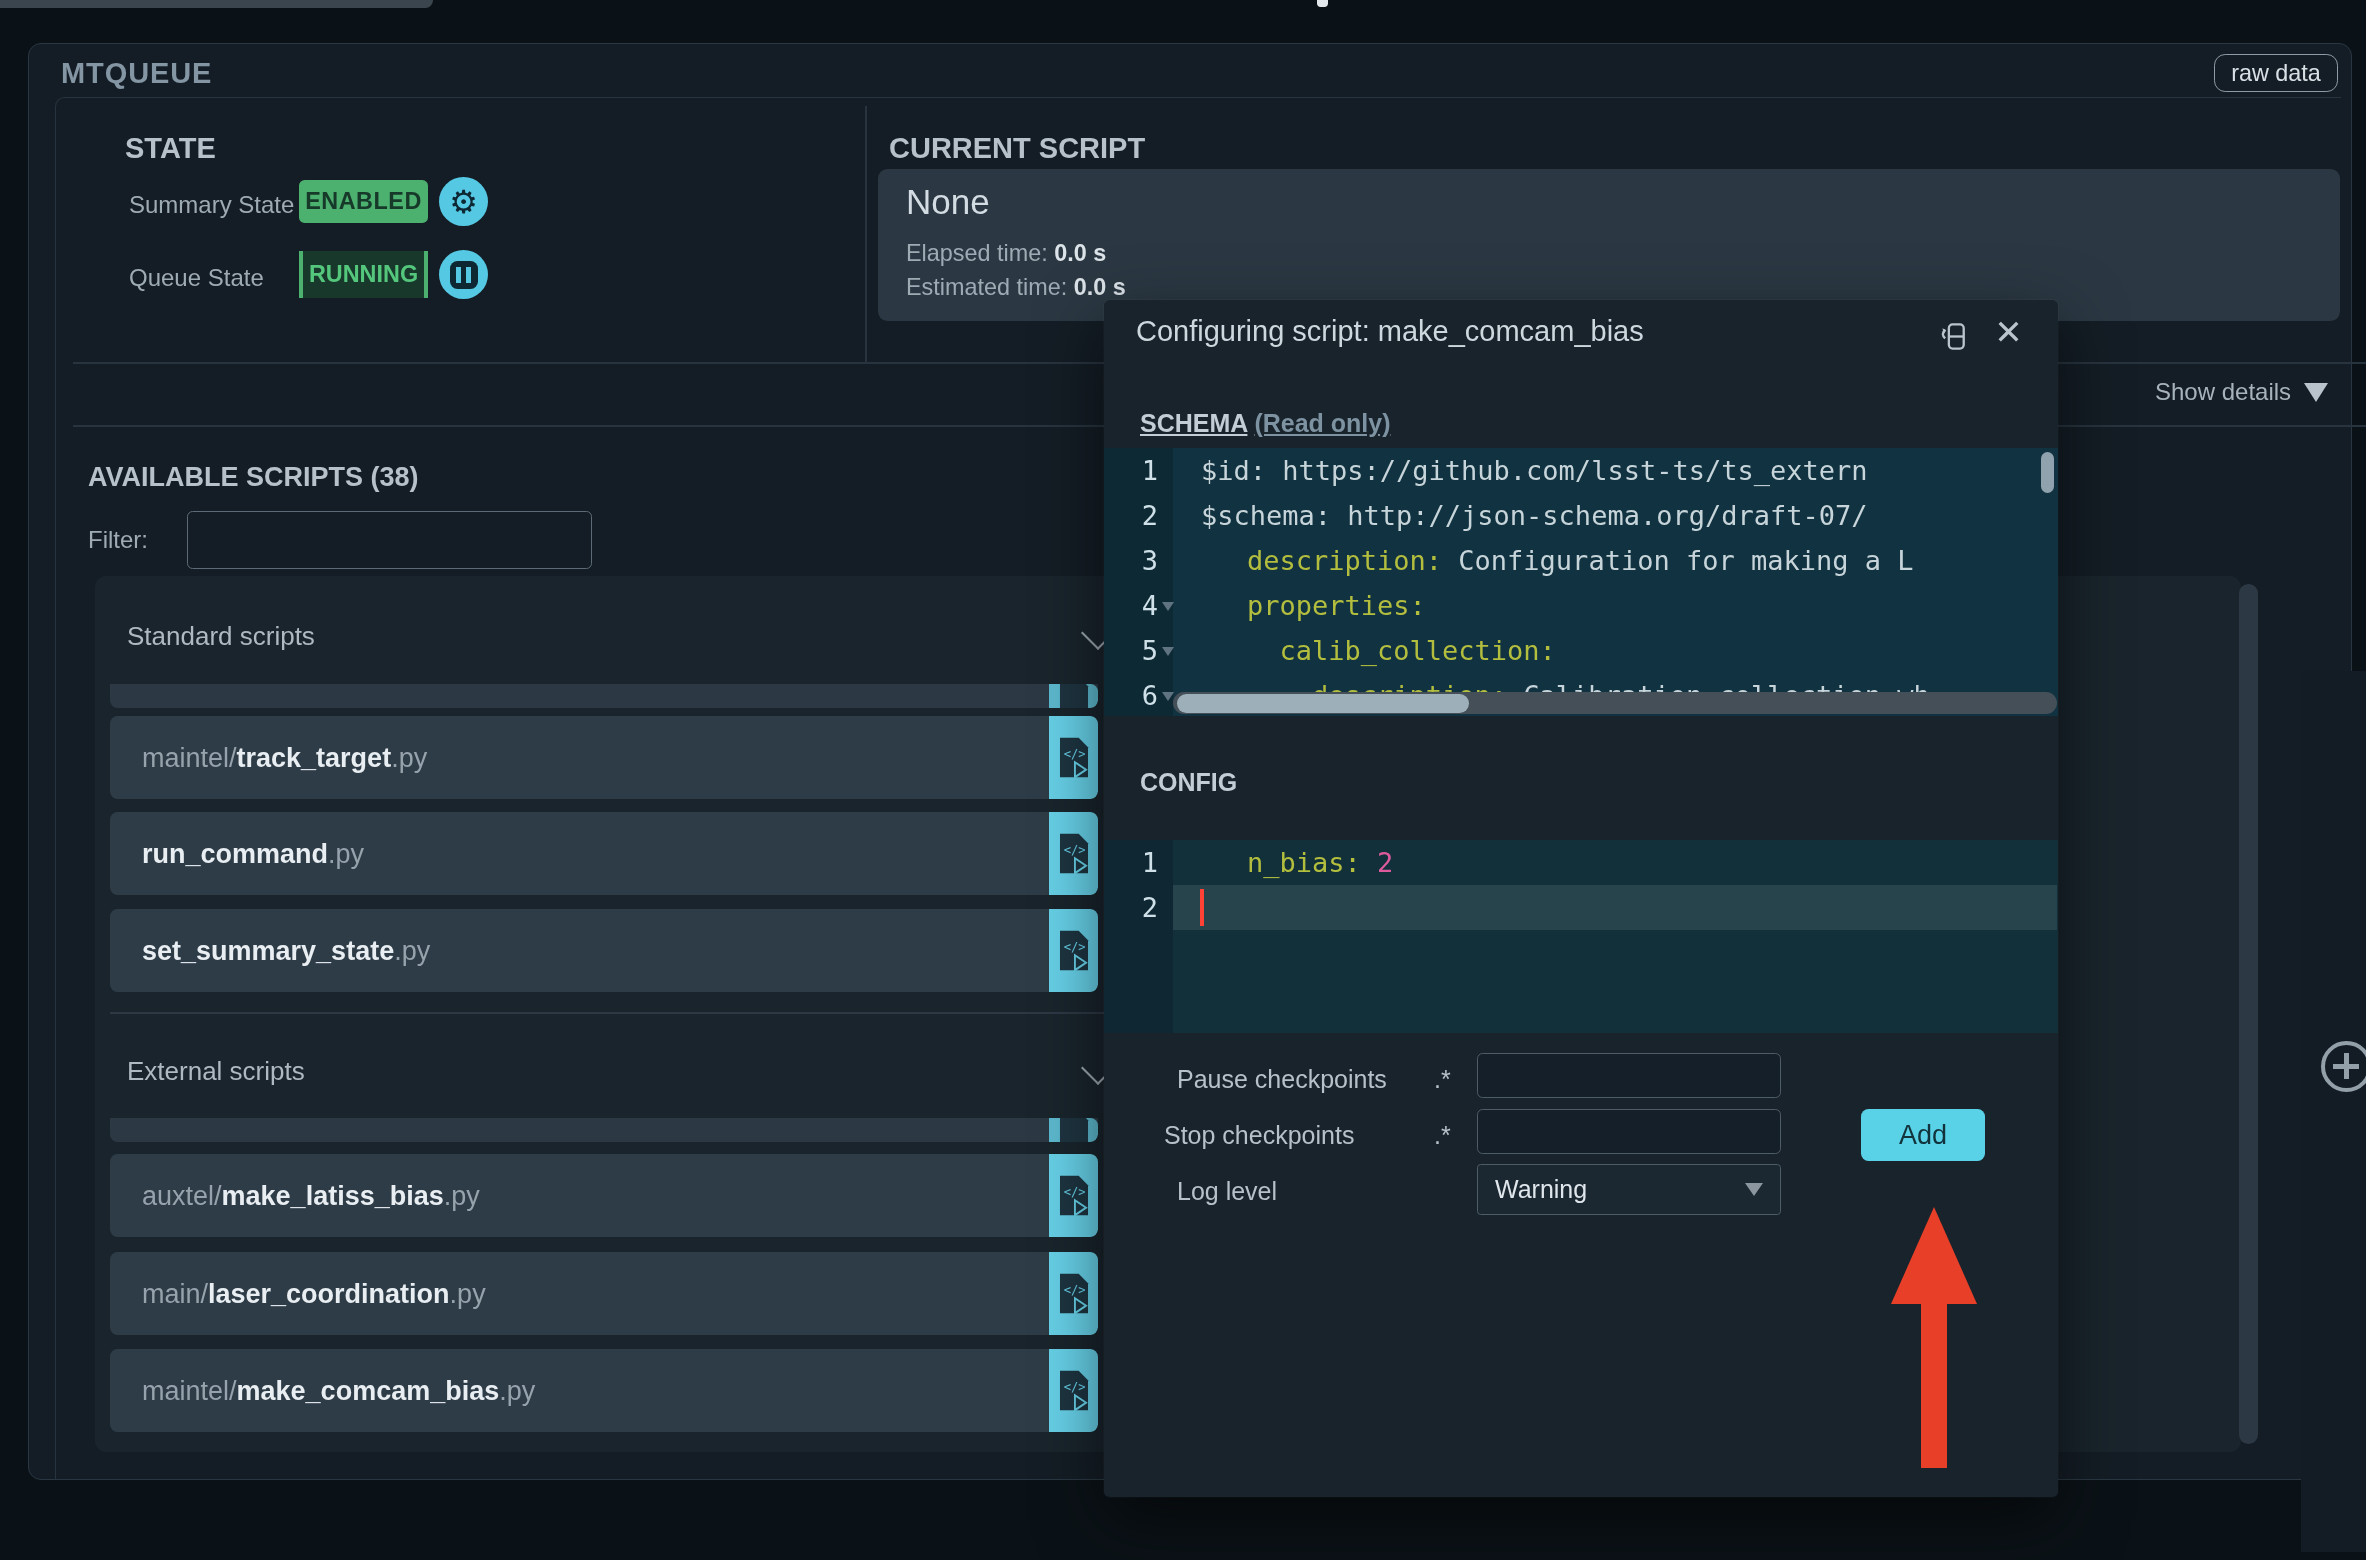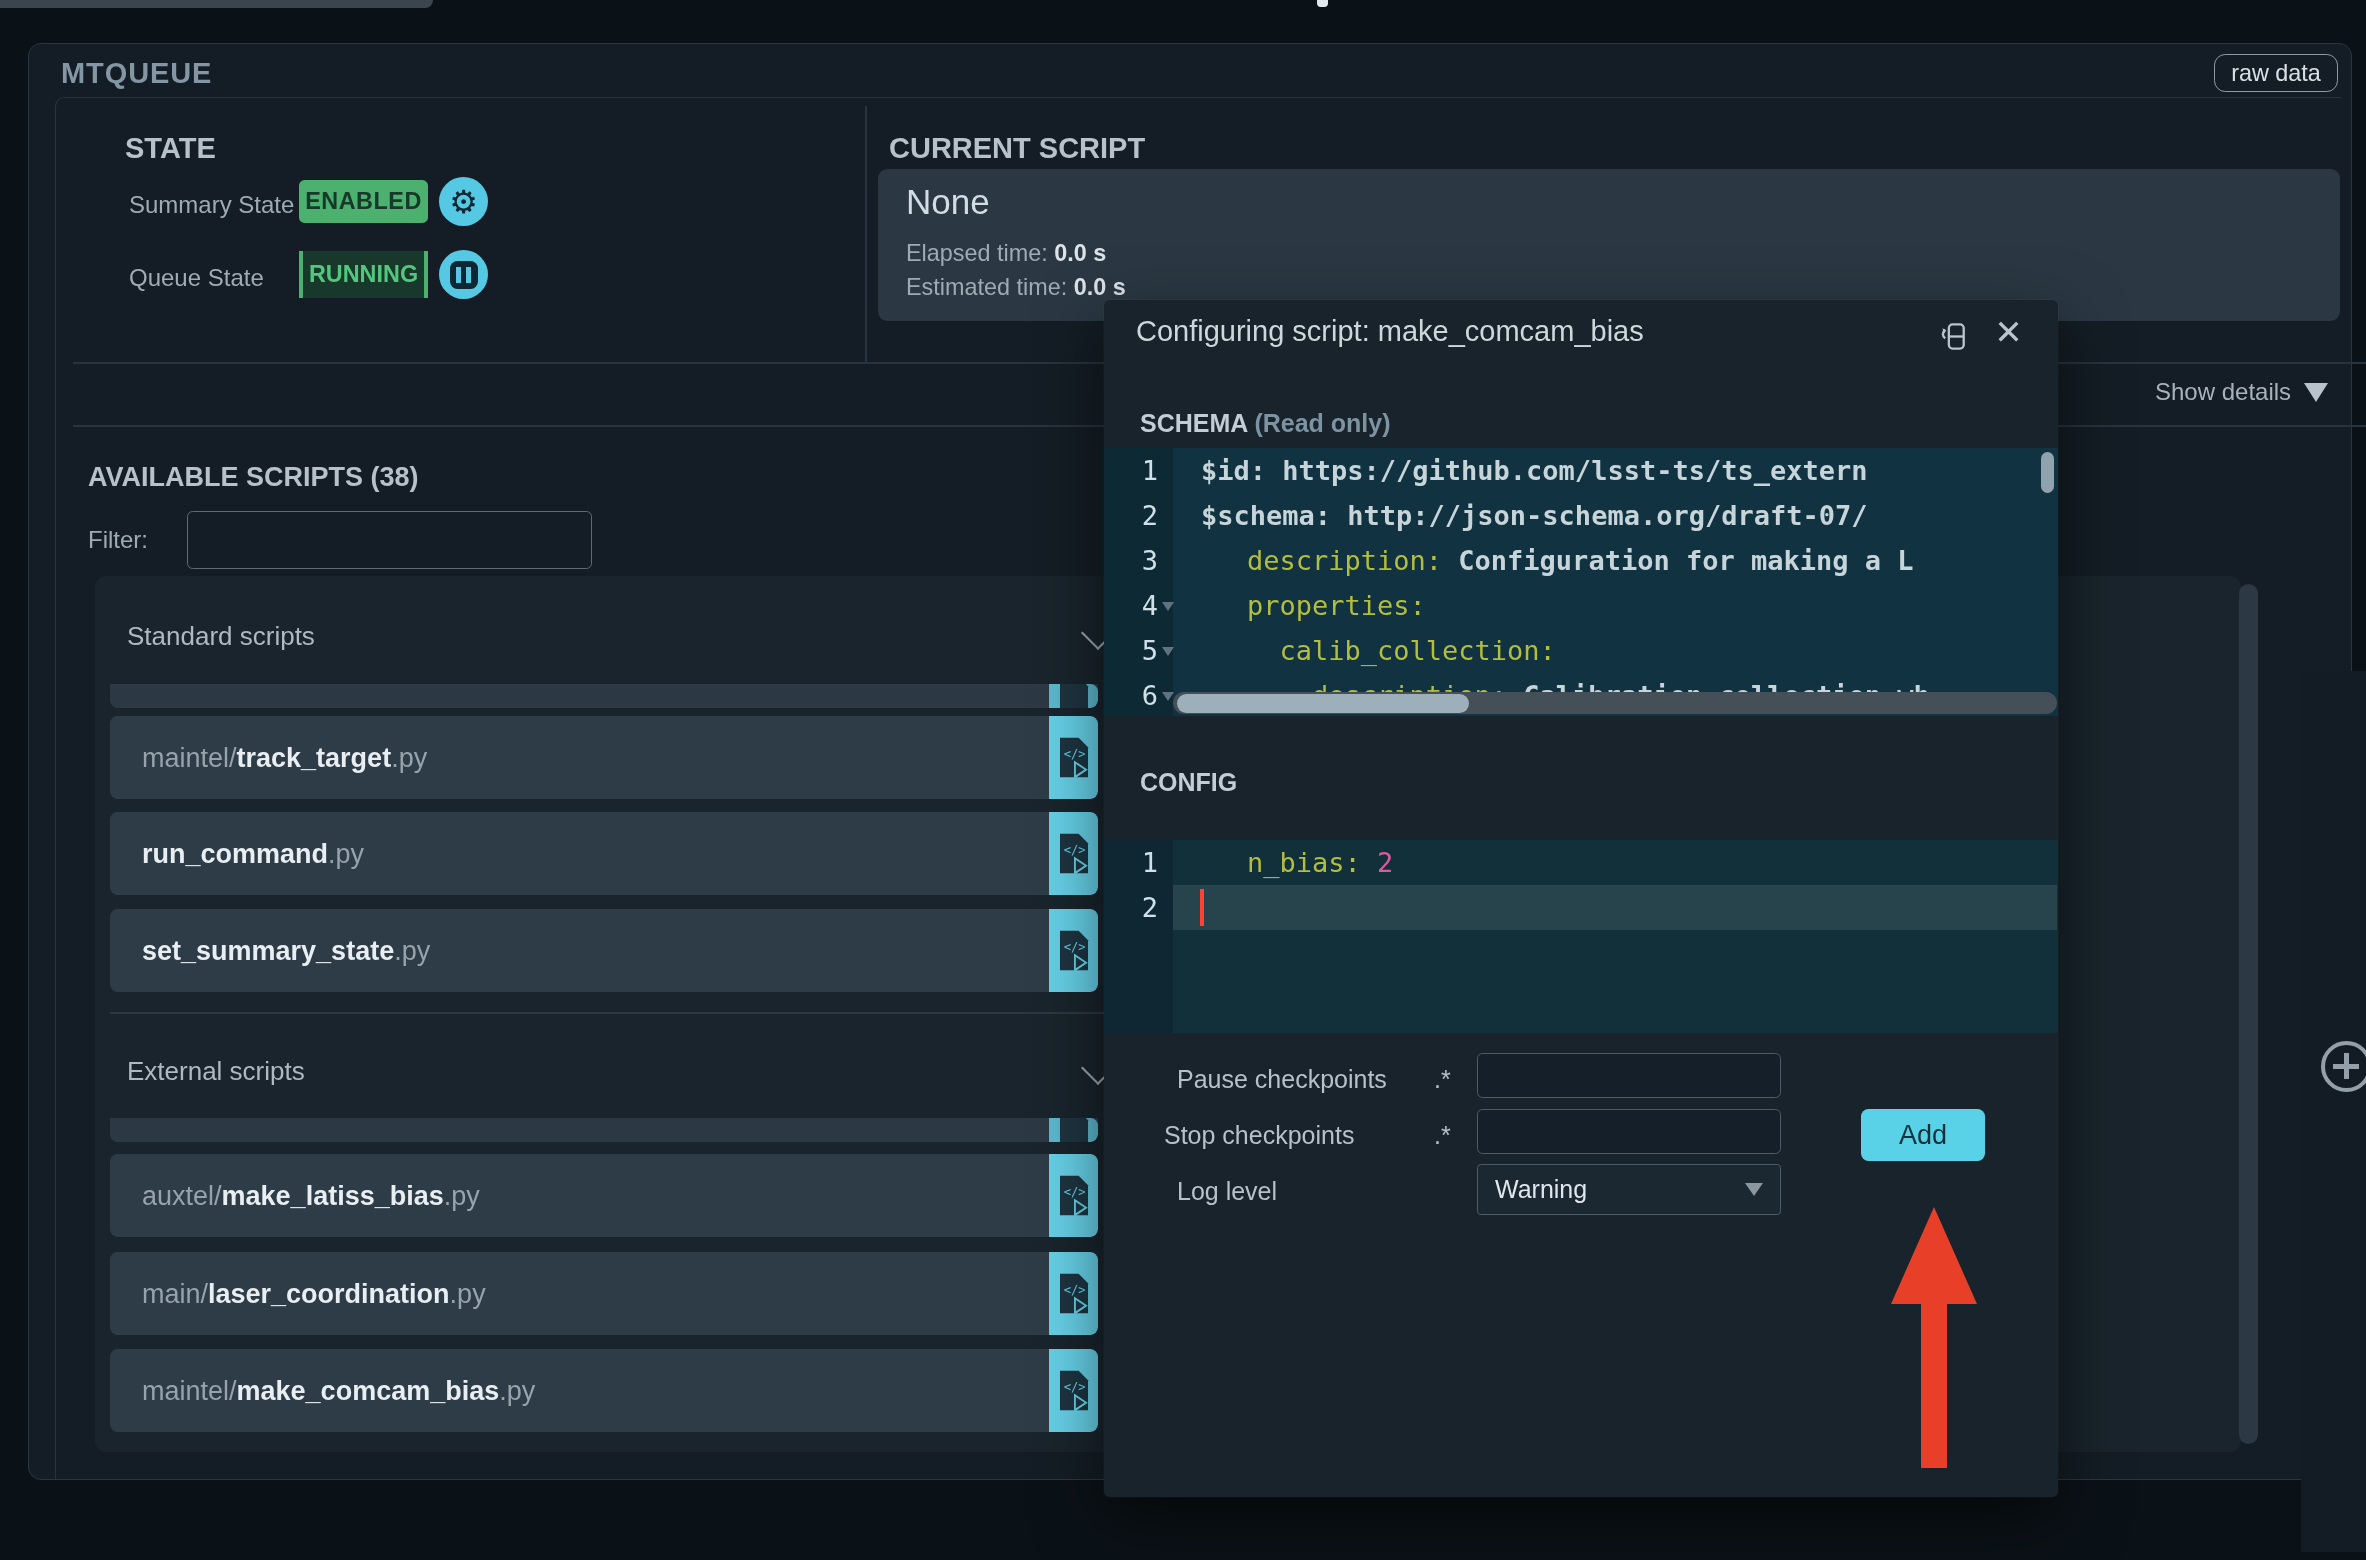--- a/index.html
+++ b/index.html
@@ -87,31 +87,31 @@
   #std-thumb { left:1036px; top:318px; height:97px; }
   #ext-thumb { left:1036px; top:763px; height:106px; background:#7e909c; }
 
   
   #modal { left:1104px; top:300px; width:954px; height:1197px; background:#19232c; border-radius:5.6px;
     box-shadow:0 22.5px 66px rgba(0,0,0,.55), 0 0 0 0.9px rgba(255,255,255,.03); z-index:20; }
   #modal-title { left:32px; top:15px; font-size:29px; color:#cdd8de; }
   #restore-btn { left:830px; top:17px; width:39px; height:39px; }
   #close-btn { left:884px; top:11.2px; width:41px; height:41px; font-size:34px; color:#b9c4cc; display:flex; align-items:center; justify-content:center; }
   #schema-label { left:36px; top:109px; font-size:25px; font-weight:bold; color:#c2cdd5; }
-  #schema-label span { color:#7e93a2; }
+  #schema-label span { color:#7e93a2;text-decoration:underline; }
 
   .editor { background:#113240; overflow:hidden; }
   #schema-editor { left:0; top:148px; width:954px; height:268px; }
   .gutter { position:absolute; left:0; top:0; width:69px; height:100%; background:#0d2a34; }
   .code-line { position:absolute; left:0; width:100%; height:45px; font-family:"DejaVu Sans Mono", monospace; font-size:27px; line-height:45px; white-space:pre; }
   .code-line .ln { position:absolute; left:0; width:54px; text-align:right; color:#cfe0e8; font-family:"DejaVu Sans Mono", monospace; }
   .code-line .fold { position:absolute; left:58px; top:19px; width:0; height:0;
     border-left:6.6px solid transparent; border-right:6.6px solid transparent; border-top:9.4px solid #5f7380; }
   .code-line .code { position:absolute; left:97px; white-space:pre; }
-  .tok-plain { color:#c7d5da;font-weight:bold; } .tok-key { color:#b4be3e;margin-left:46px; } .tok-num { color:#dd5a9d; }
+  .tok-plain { color:#c7d5da; } .tok-key { color:#b4be3e;margin-left:46px; } .tok-num { color:#dd5a9d; }
   #sch-l1 { top:0; } #sch-l2 { top:45px; } #sch-l3 { top:90px; } #sch-l4 { top:135px; } #sch-l5 { top:180px; } #sch-l6 { top:225px; }
   #schema-hscroll { position:absolute; left:69px; bottom:1.9px; width:884px; height:22.5px; background:#454f58; border-radius:11.2px; }
   #schema-hthumb { position:absolute; left:3.7px; top:1.9px; width:292px; height:19px; background:#9db0ba; border-radius:9.4px; }
   #schema-vthumb { position:absolute; right:3.7px; top:3.7px; width:13px; height:41px; background:#8fa2ad; border-radius:6.6px; }
 
   #config-label { left:36px; top:468px; font-size:25px; font-weight:bold; color:#c2cdd5; }
   #config-editor { left:0; top:540px; width:954px; height:193px; background:#113039; }
   #config-editor .gutter { background:#0e2733; }
   #cfg-l1 { top:0; } #cfg-l2 { top:45px; }
   #cfg-active-line { position:absolute; left:69px; top:45px; width:884px; height:45px; background:#27434c; }

